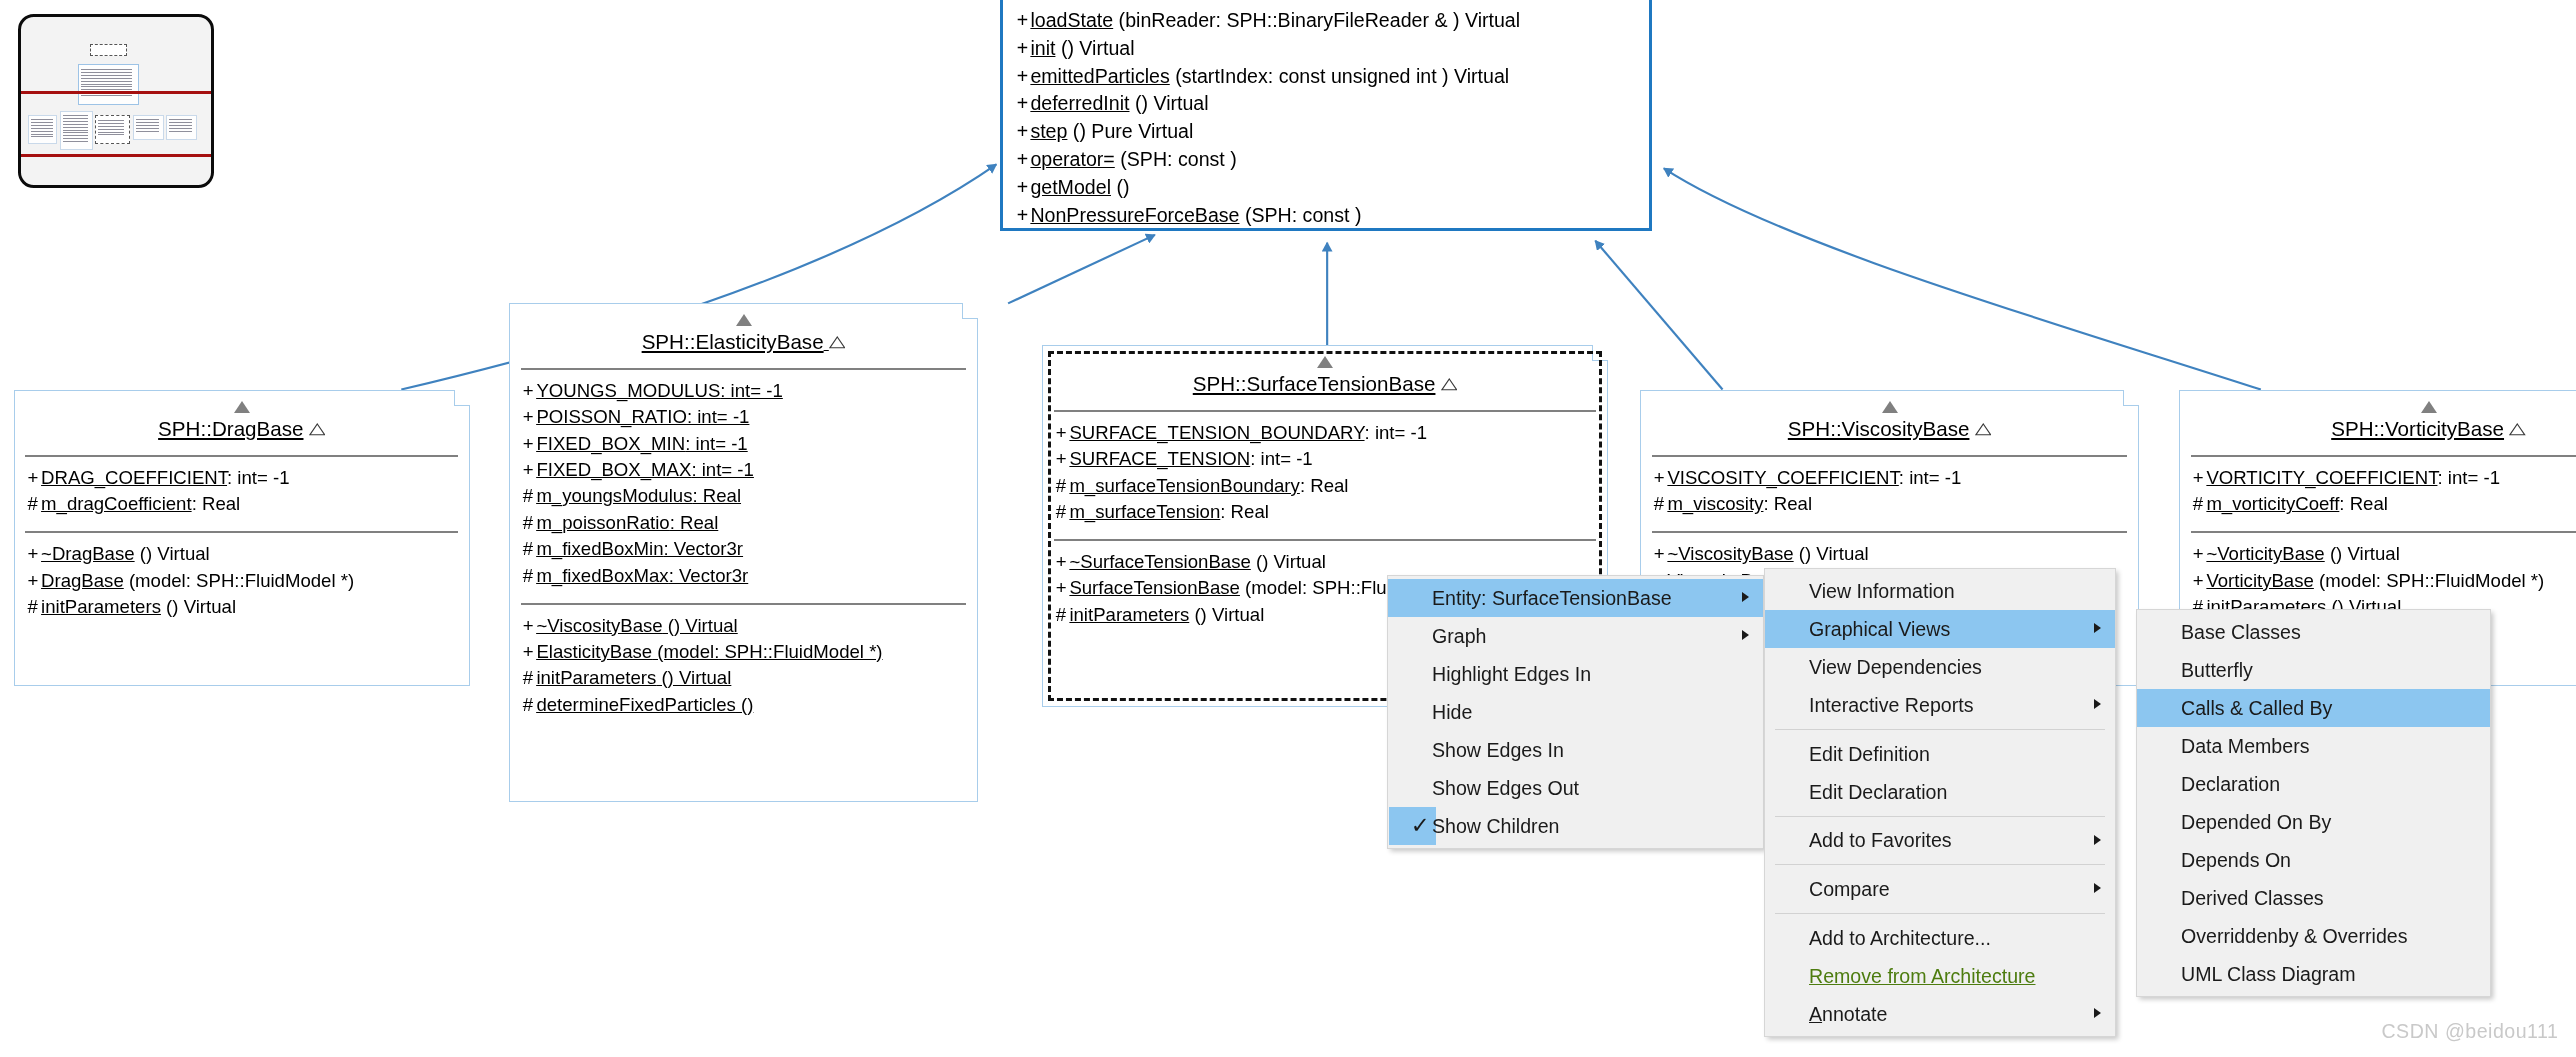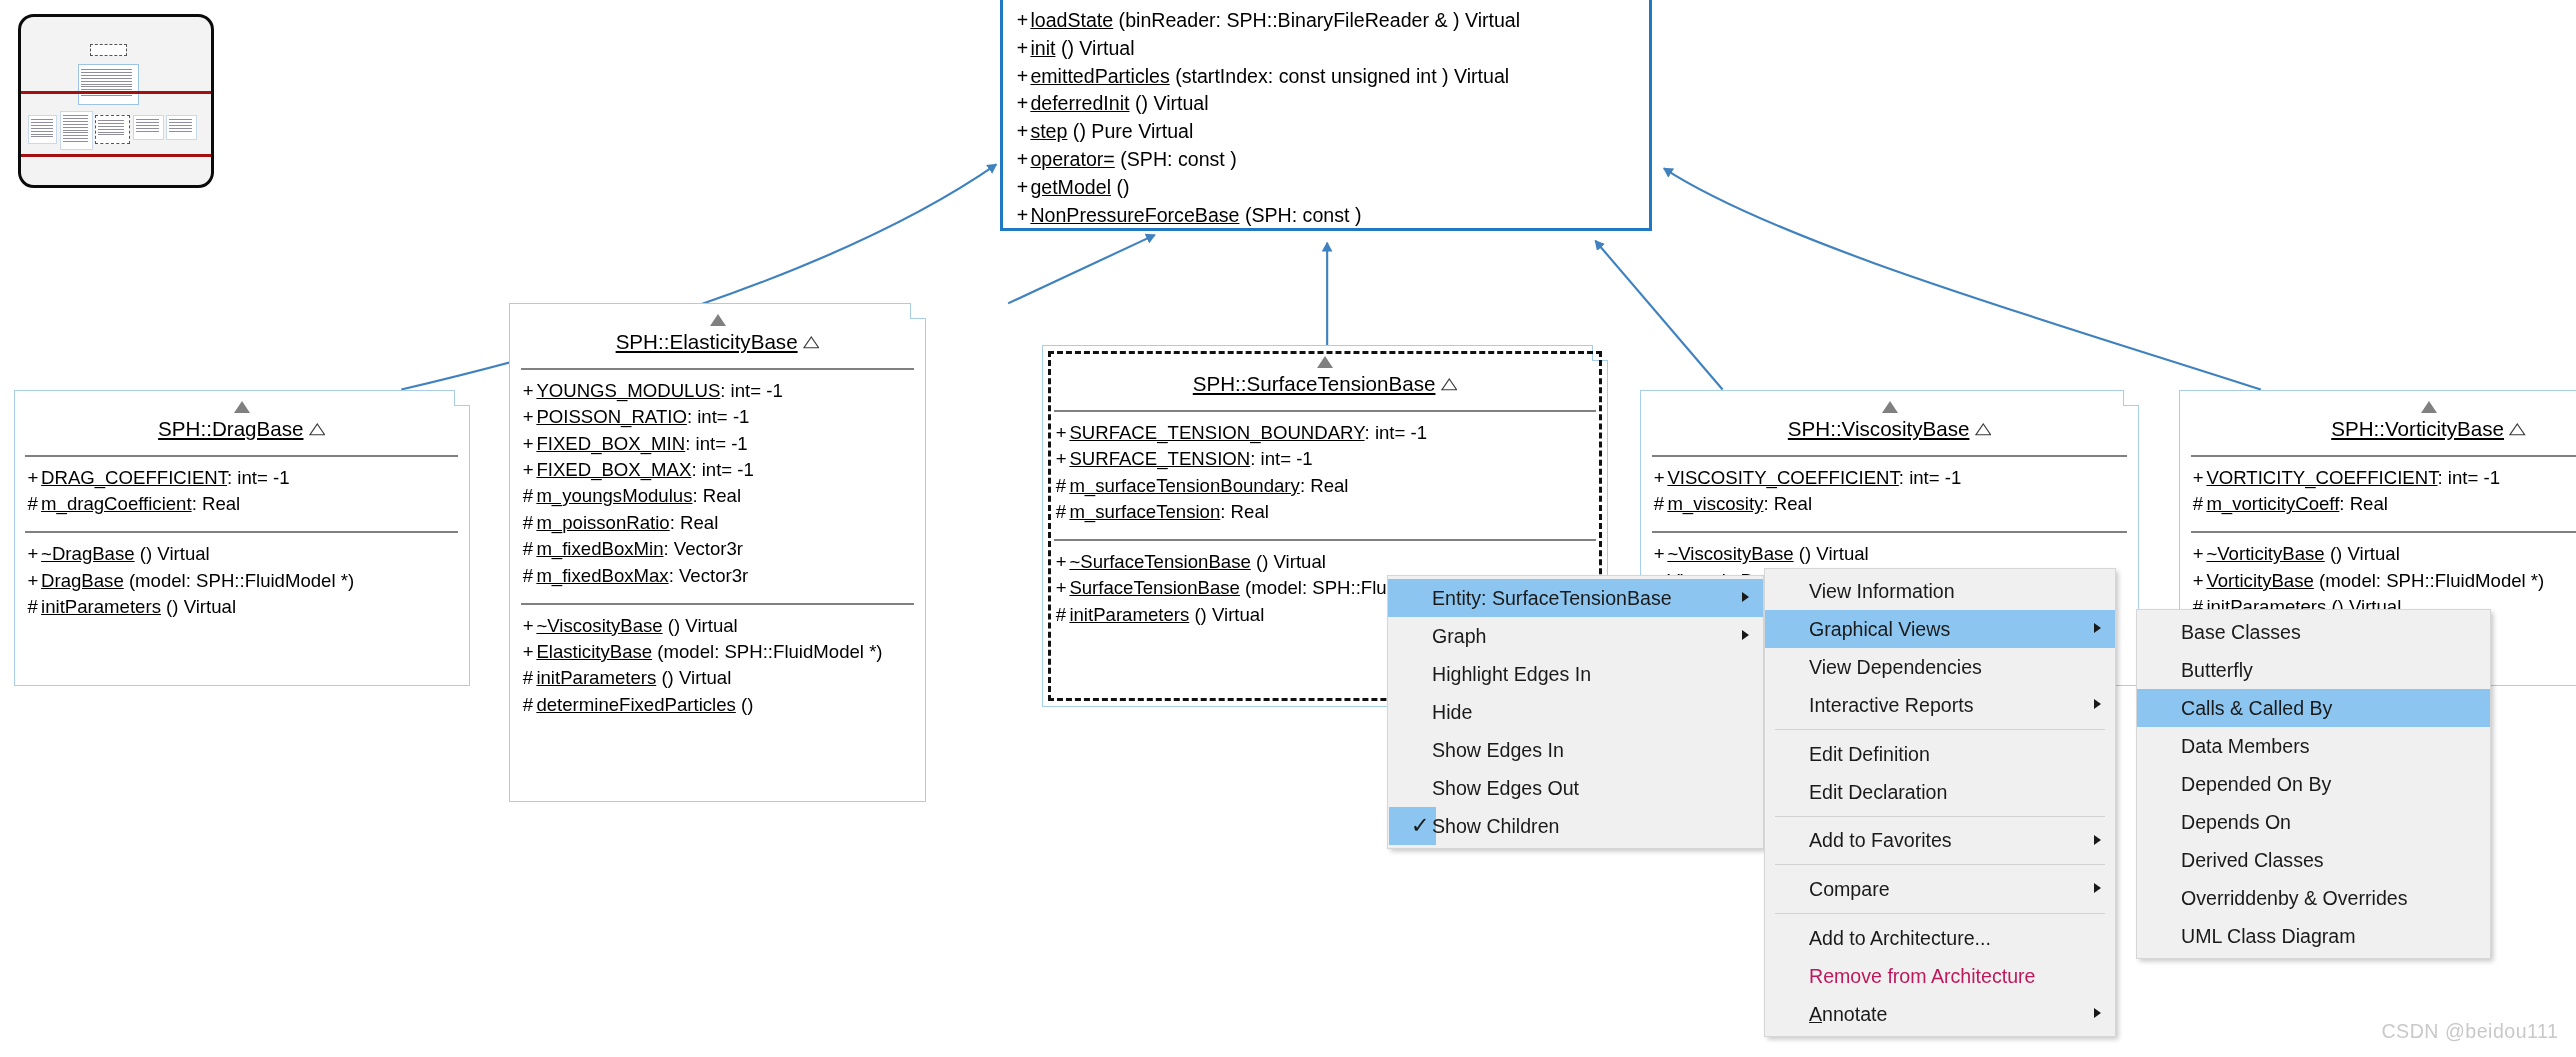--- a/index.html
+++ b/index.html
@@ -127,21 +127,21 @@
     z-index: 50;
   }
   .menu .mi {
     position: relative;
     height: 38px;
     line-height: 38px;
     padding: 0 33px 0 44px;
     white-space: nowrap;
   }
   .menu .mi.sel { background: #8cc6f0; }
-  .menu .mi.disabled { color: #be185d; }
+  .menu .mi.disabled { color: #4d7c0f; text-decoration: underline; }
   .menu .mi .arrow {
     position: absolute;
     right: 13.7px; top: 50%;
     width: 0; height: 0;
     margin-top: -5.9px;
     border-top: 5.9px solid transparent;
     border-bottom: 5.9px solid transparent;
     border-left: 7.8px solid #1a1a1a;
   }
   .menu .mi .check {
@@ -254,21 +254,21 @@
       <div class="row"><span class="vis">#</span><span class="mem">m_dragCoefficient</span><span>: Real</span></div>
     </div>
     <div class="sep"></div>
     <div class="sect">
       <div class="row"><span class="vis">+</span><span class="mem">~DragBase</span><span> () Virtual</span></div>
       <div class="row"><span class="vis">+</span><span class="mem">DragBase</span><span> (model: SPH::FluidModel *)</span></div>
       <div class="row"><span class="vis">#</span><span class="mem">initParameters</span><span> () Virtual</span></div>
     </div>
   </div>
 
-  <div class="uml" style="left:509px; top:303px; width:417px; height:499px;">
+  <div class="uml" style="left:509px; top:303px; width:469px; height:499px;text-decoration:underline;">
     <div class="dogear"></div>
     <div class="hdr">
       <div class="tri-up"></div>
       <div class="cls-name">SPH::ElasticityBase</div>
       <svg class="tri-outline" viewBox="0 0 17 13">
           <path d="M8.5 1 L16 12 L1 12 Z" fill="none" stroke="#3a3a3a" stroke-width="1.2"></path>
         </svg>
     </div>
     <div class="sep"></div>
     <div class="sect">
@@ -439,20 +439,23 @@
     <div class="mi">
       <span>Butterfly</span>
     </div>
     <div class="mi sel">
       <span>Calls &amp; Called By</span>
     </div>
     <div class="mi">
       <span>Data Members</span>
     </div>
     <div class="mi">
+      <span>Declaration</span>
+    </div>
+    <div class="mi">
       <span>Depended On By</span>
     </div>
     <div class="mi">
       <span>Depends On</span>
     </div>
     <div class="mi">
       <span>Derived Classes</span>
     </div>
     <div class="mi">
       <span>Overriddenby &amp; Overrides</span>

